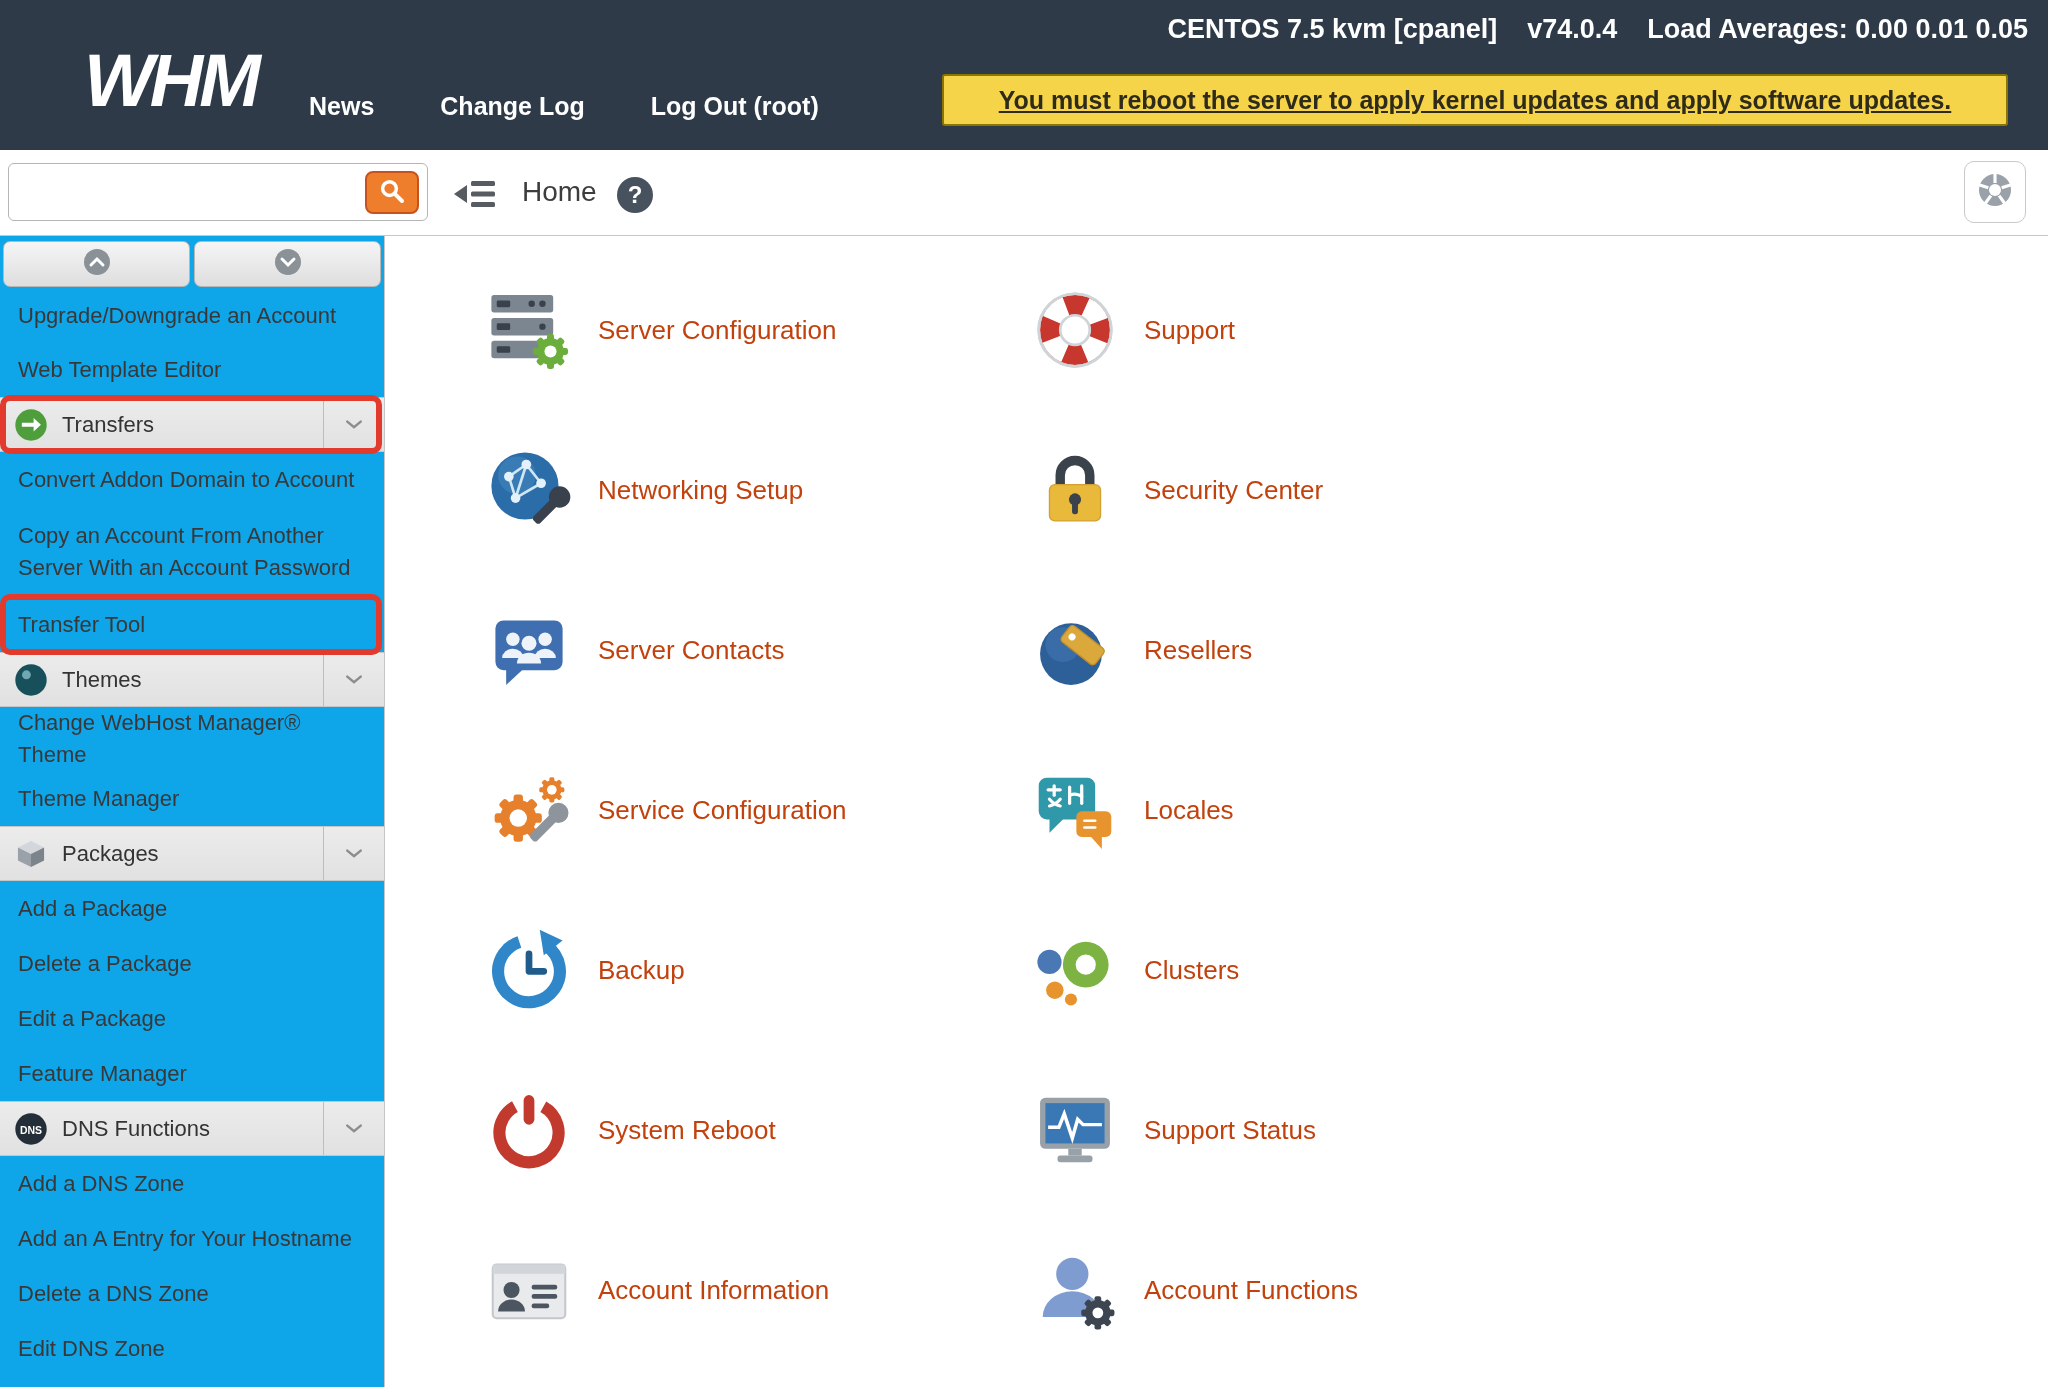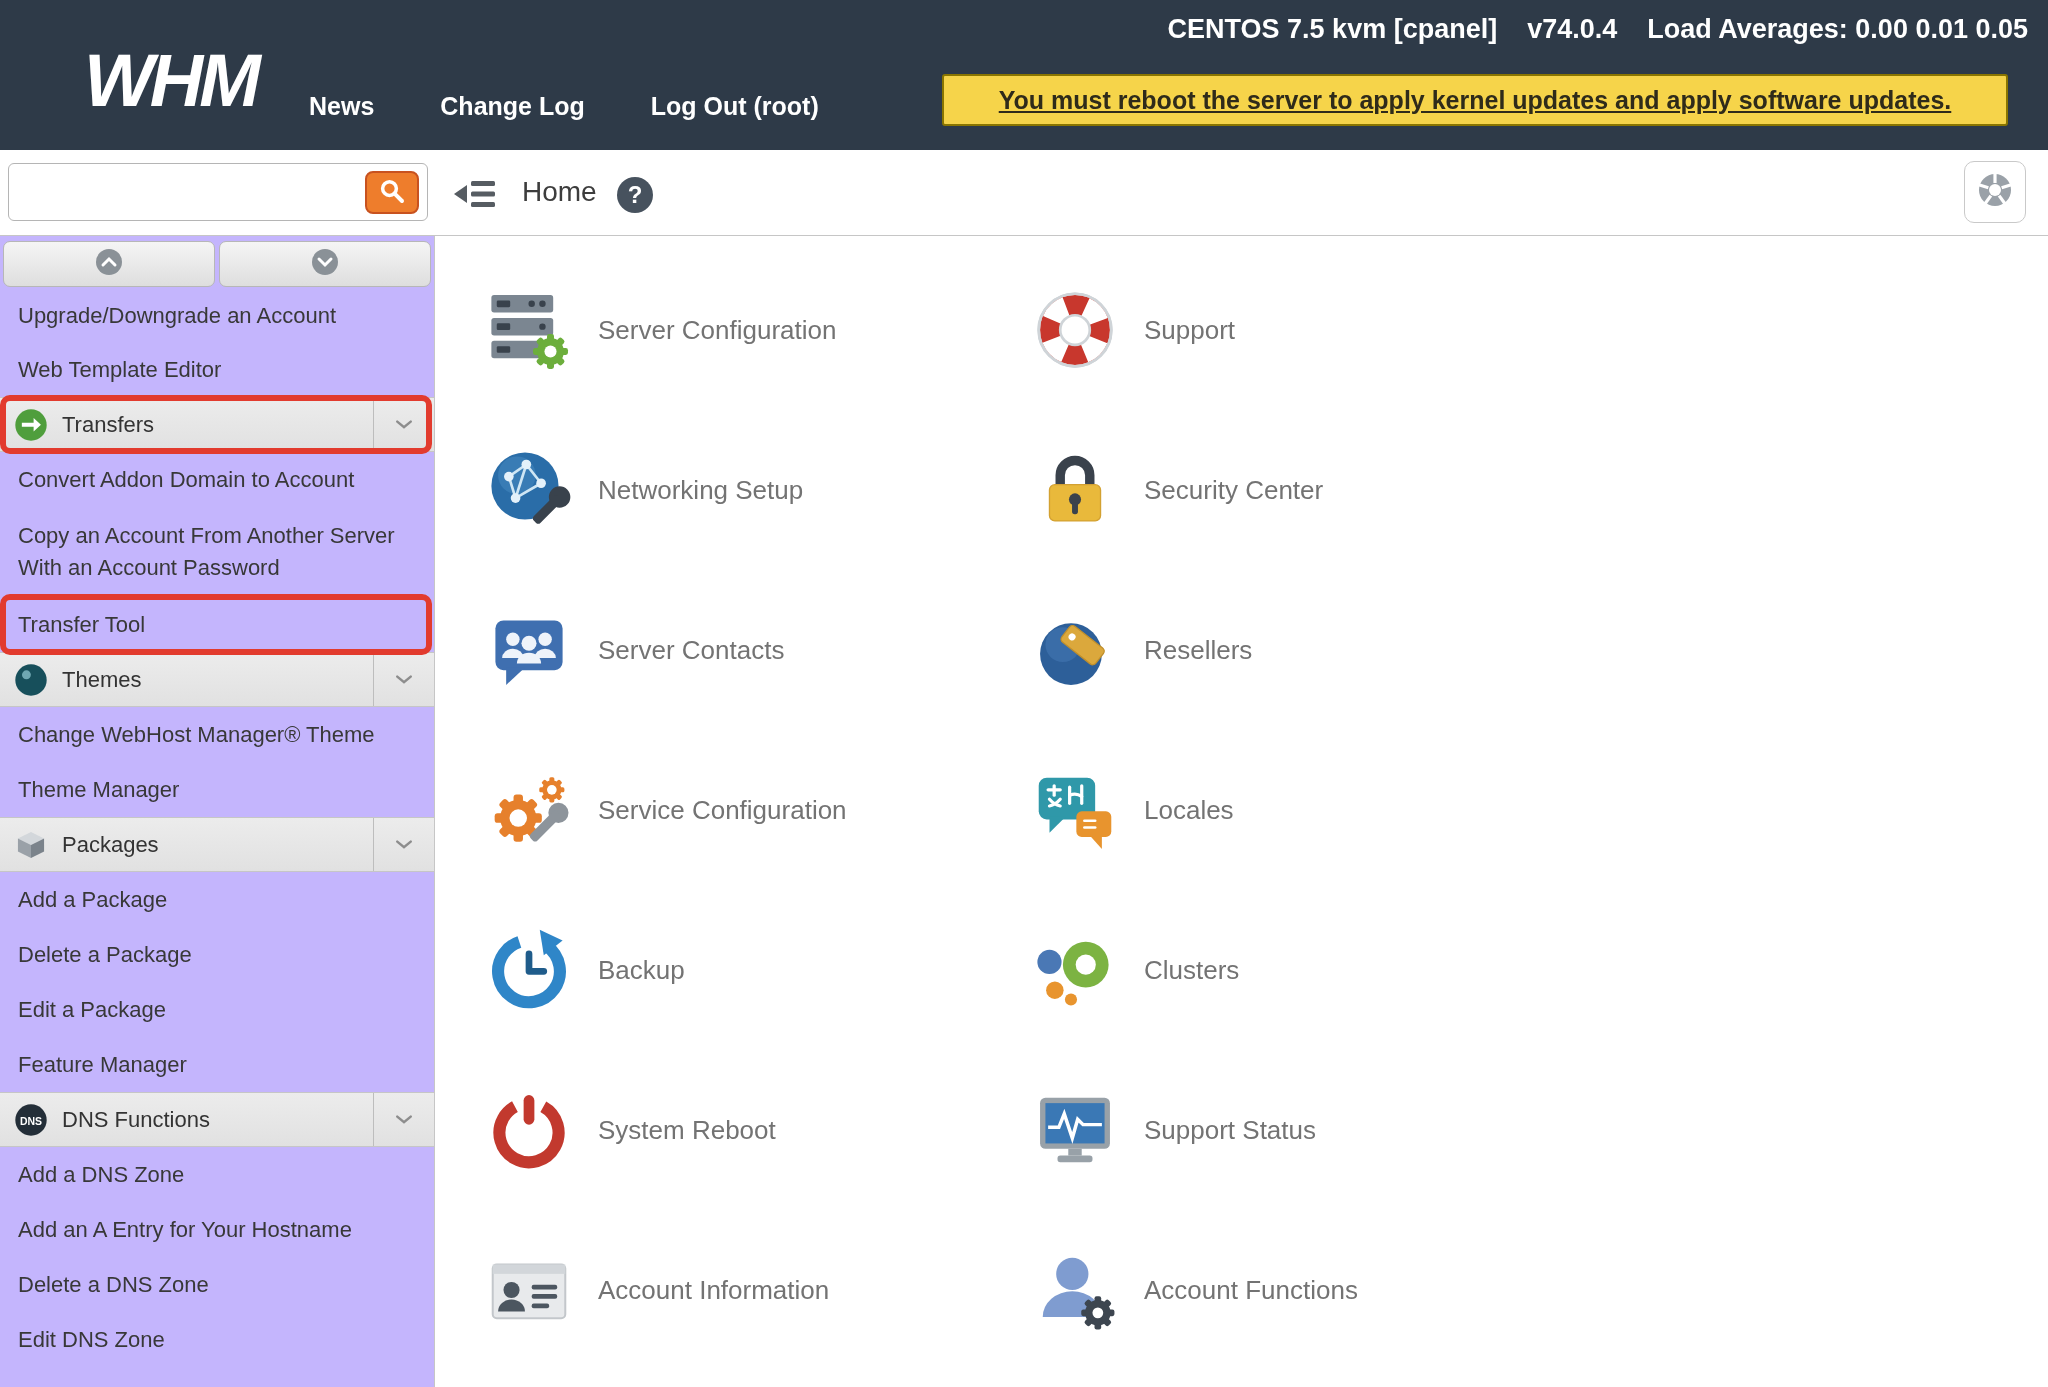--- a/index.html
+++ b/index.html
@@ -28,21 +28,21 @@
               border:2px solid #c8521f;border-radius:8px;display:flex;align-items:center;justify-content:center;
               cursor:pointer;box-sizing:border-box;}
   .collapse{position:absolute;left:454px;top:28px;width:42px;height:32px;cursor:pointer;}
   .home-label{position:absolute;left:522px;top:26px;font-size:28px;color:#3d3d3d;cursor:pointer;}
   .help{position:absolute;left:616px;top:26px;width:38px;height:38px;cursor:pointer;}
   .settings-btn{position:absolute;right:22px;top:11px;width:62px;height:62px;border:1px solid #c9c9c9;
                 border-radius:10px;display:flex;align-items:center;justify-content:center;cursor:pointer;
                 box-sizing:border-box;}
 
   
-  .sidebar{position:absolute;top:236px;left:0;width:435px;bottom:0;background:#c4b5fd;
+  .sidebar{position:absolute;top:236px;left:0;width:385px;bottom:0;background:#0ea5e9;
            border-right:1px solid #c6c6c6;overflow:hidden;box-sizing:border-box;}
   .scroll-row{display:flex;gap:4px;padding:5px 3px;}
   .scroll-btn{flex:1;height:44px;background:linear-gradient(#f5f5f5,#dedede);border:1px solid #b7b7b7;
               border-radius:7px;display:flex;align-items:center;justify-content:center;cursor:pointer;}
   .side-list{position:relative;}
   .side-item{position:relative;min-height:55px;display:flex;align-items:center;padding:0 28px 0 18px;
              font-size:22px;color:#383838;cursor:pointer;box-sizing:border-box;line-height:32px;}
   .side-item.first{min-height:50px;align-items:flex-end;padding-bottom:10px;}
   .side-item.tall{min-height:90px;}
   .side-section{position:relative;height:55px;display:flex;align-items:center;
@@ -56,21 +56,21 @@
   .red-box{position:absolute;left:0;right:2px;top:-3px;bottom:-3px;border:6px solid #e23b2e;
            border-radius:10px;pointer-events:none;box-sizing:border-box;z-index:5;}
 
   
   .main{position:absolute;top:236px;left:436px;right:0;bottom:0;background:#fff;overflow:hidden;}
   .grid{position:absolute;top:14px;left:50px;display:grid;grid-template-columns:546px auto;
         grid-auto-rows:160px;}
   .tile{display:flex;align-items:center;gap:26px;cursor:pointer;}
   .tile-icon{width:86px;height:86px;flex:0 0 auto;}
   .tile-icon svg{width:86px;height:86px;display:block;}
-  .tile-label{font-size:26px;color:#737373;}
+  .tile-label{font-size:26px;color:#c2410c;}
 </style>
 </head>
 <body>
 
 <svg width="0" height="0" style="position:absolute" aria-hidden="true">
   <defs>
     <g id="gear8">
       <rect x="-2.6" y="-13" width="5.2" height="26" rx="1.6"></rect>
       <rect x="-2.6" y="-13" width="5.2" height="26" rx="1.6" transform="rotate(45)"></rect>
       <rect x="-2.6" y="-13" width="5.2" height="26" rx="1.6" transform="rotate(90)"></rect>

